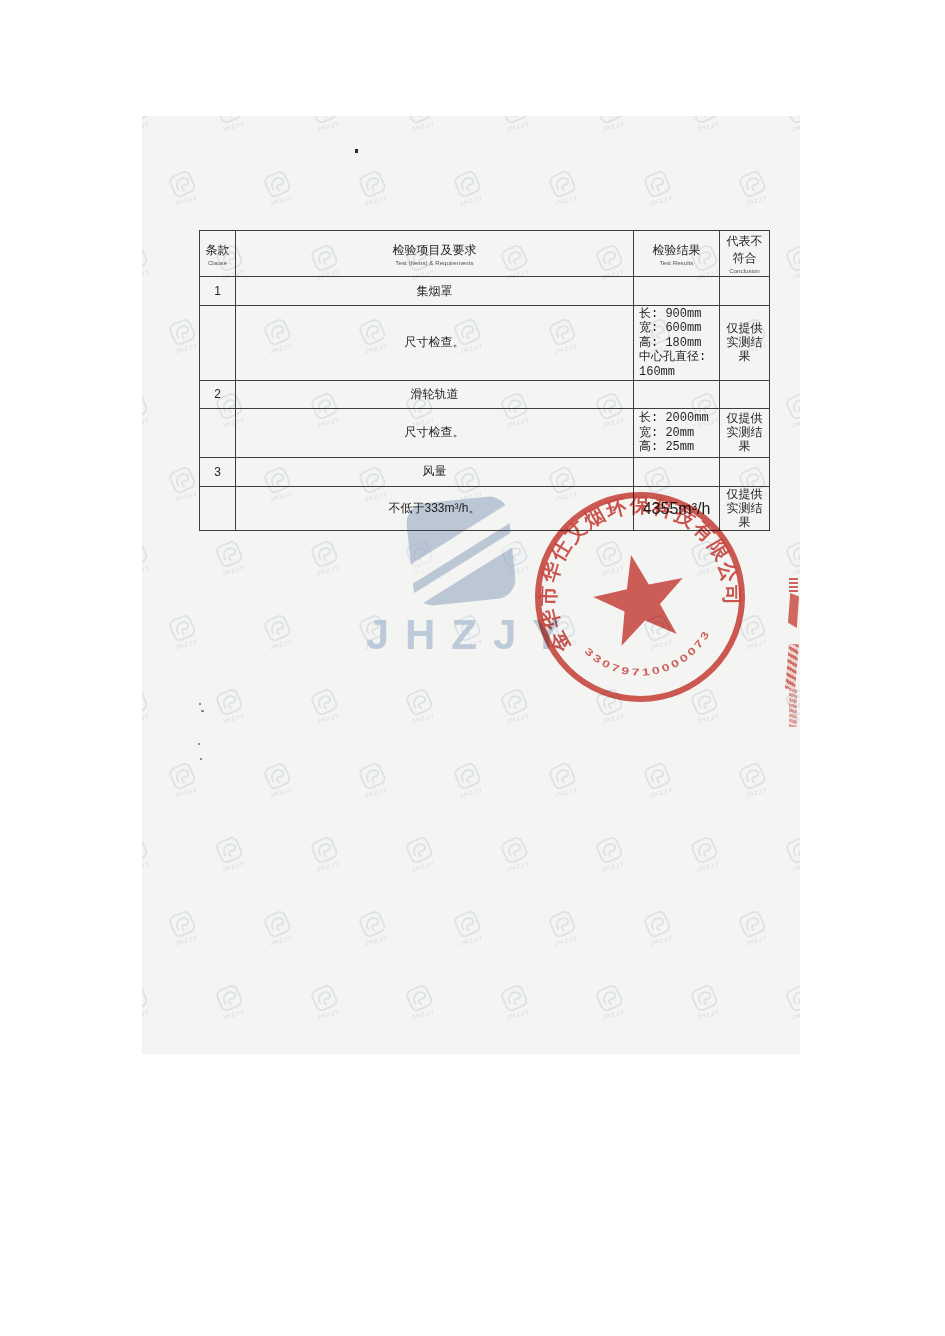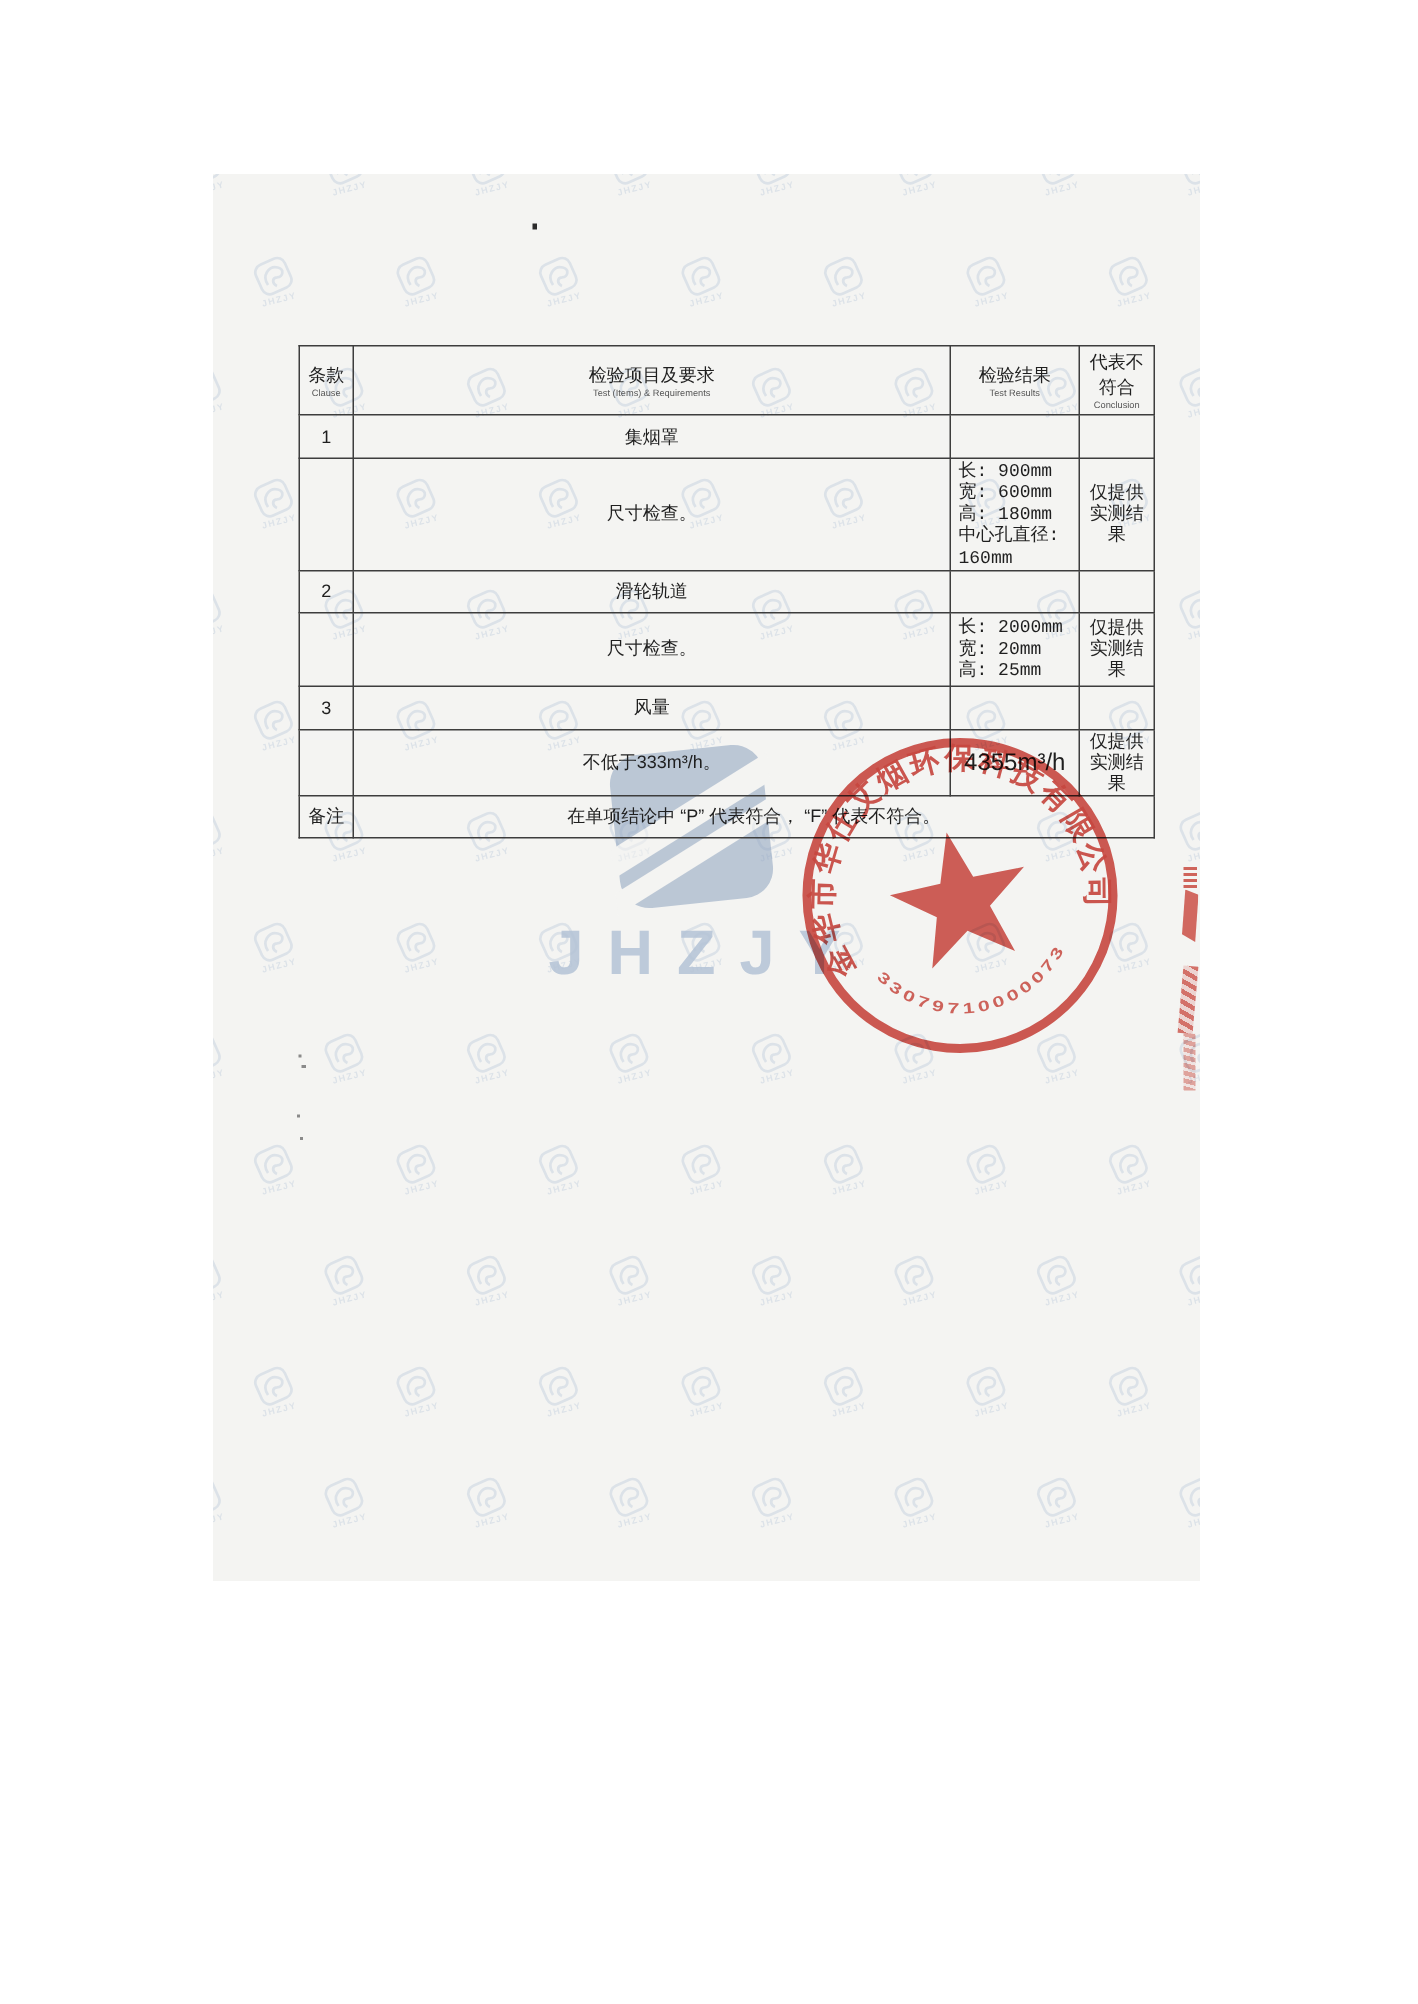--- a/index.html
+++ b/index.html
@@ -1017,24 +1017,20 @@
       <td class="it">风量</td>
       <td class="rs"></td>
       <td class="cc"></td>
     </tr>
     <tr class="r6">
       <td class="cl"></td>
       <td class="it">不低于333m³/h。</td>
       <td class="rs">4355m³/h</td>
       <td class="cc">仅提供实测结果</td>
     </tr>
-    <tr class="r7">
-      <td class="cl">备注</td>
-      <td class="it" colspan="3">在单项结论中 “P” 代表符合， “F” 代表不符合。</td>
-    </tr>
   </tbody>
     </table>
 
   <svg class="stamp" viewBox="0 0 220 220" width="220" height="220">
     <defs>
       <path id="arcT" d="M 33,146 A 85,85 0 1 1 187,146" fill="none"></path>
       <path id="arcB" d="M 41,147 A 78,78 0 0 0 179,147" fill="none"></path>
     </defs>
     <circle cx="110" cy="110" r="102" fill="none" stroke="var(--red)" stroke-width="6" stroke-opacity=".9"></circle>
     <polygon points="110,67 121.2,99.6 155.7,100.2 128.1,120.9 138.2,153.8 110,134 81.8,153.8 91.9,120.9 64.3,100.2 98.8,99.6" fill="var(--red)" fill-opacity=".88"></polygon>

